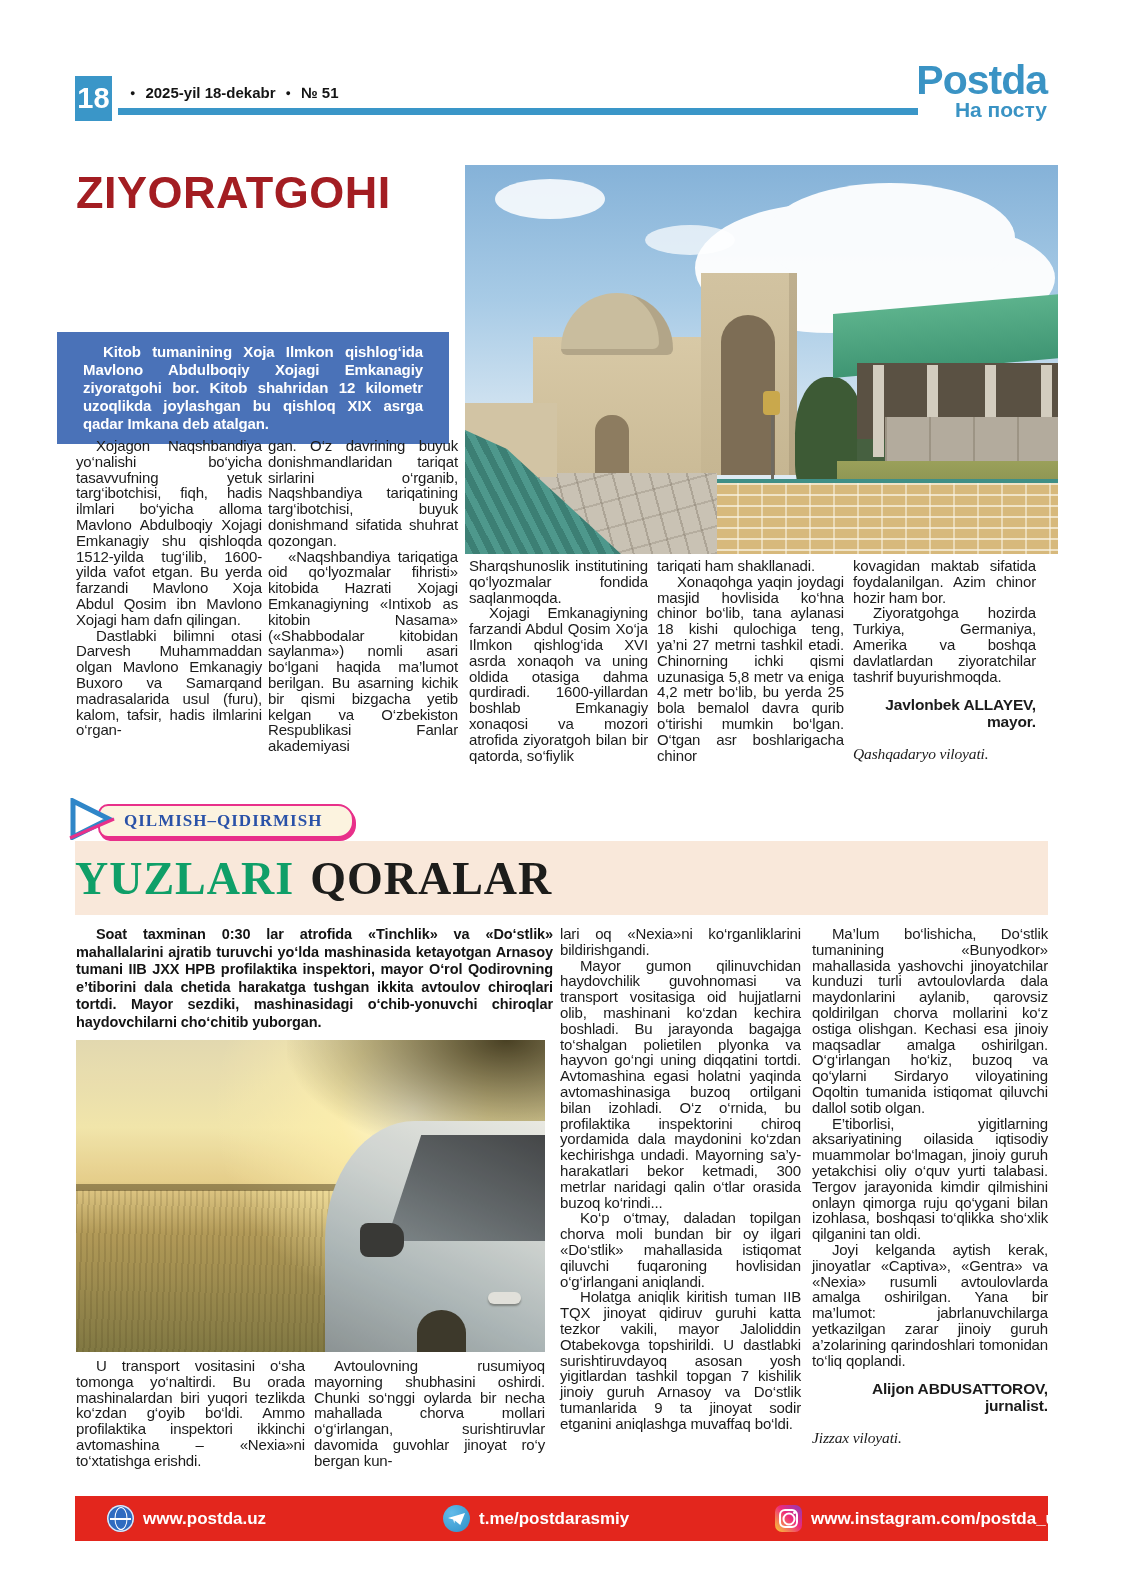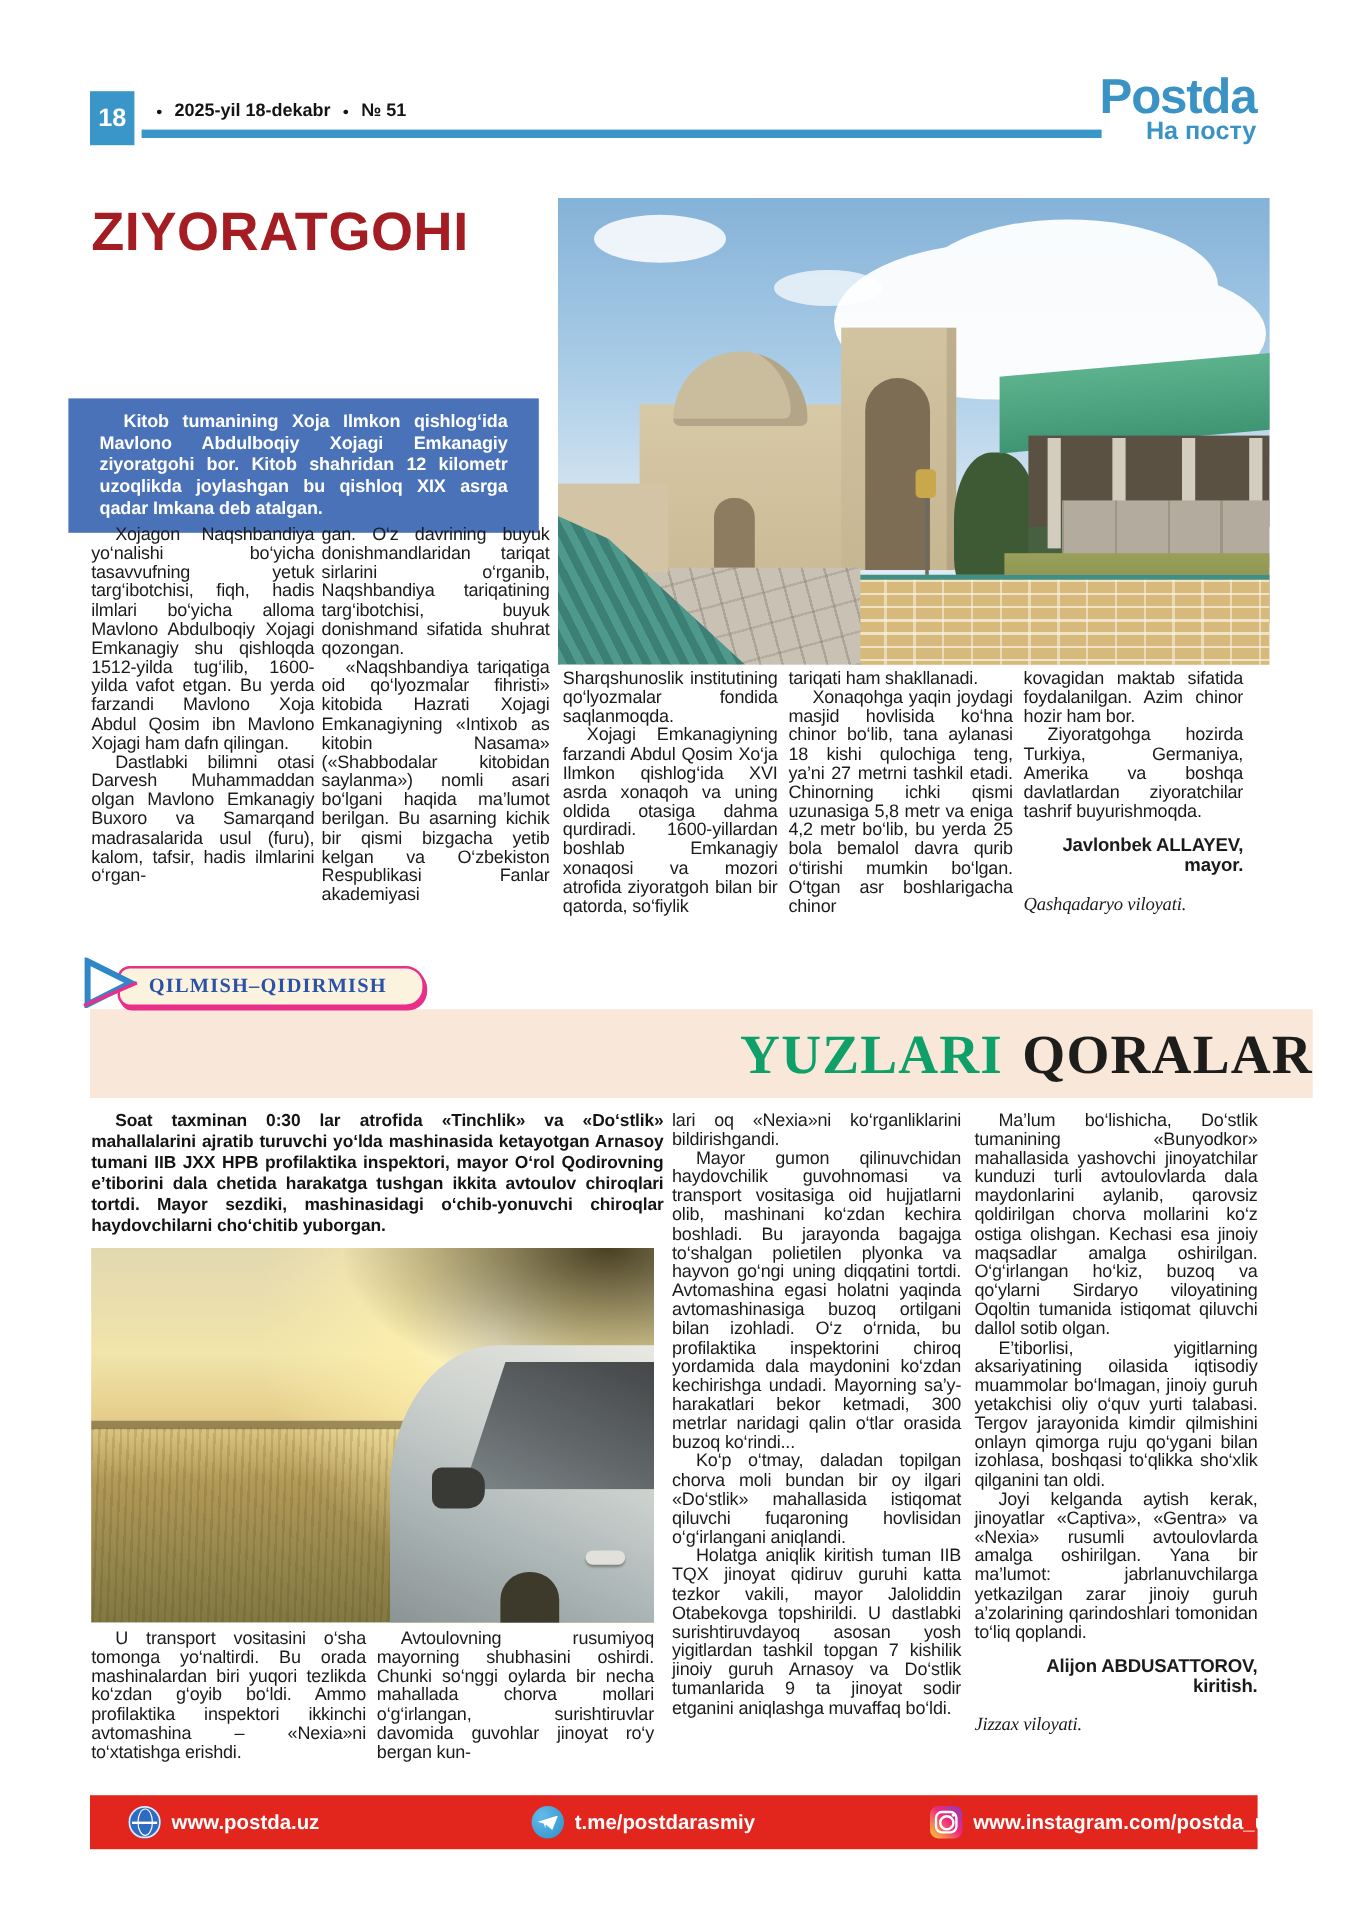--- a/index.html
+++ b/index.html
@@ -1,21 +1,21 @@
 <!DOCTYPE html>
 <html><head>
 <meta charset="utf-8">
 <style>
   html,body{margin:0;padding:0;background:#ffffff;}
   #page{position:relative;width:1123px;height:1588px;margin:0 auto;background:#fff;overflow:hidden;
         font-family:"Liberation Sans",sans-serif;color:#1b1b1b;}
 
   
   .numbox{position:absolute;left:75px;top:76px;width:37px;height:45px;background:#3a96c8;
-          color:#fff;font-weight:bold;font-size:21px;display:flex;align-items:center;justify-content:center;}
+          color:#fff;font-weight:bold;font-size:29px;display:flex;align-items:center;justify-content:center;}
   .meta{position:absolute;left:130px;top:84px;font-size:15px;font-weight:bold;color:#141414;
         display:flex;align-items:center;gap:10px;}
   .meta .dot{font-size:9px;color:#141414;}
   .hrule{position:absolute;left:118px;top:108px;width:800px;height:7px;background:#3a96c8;}
   .logo{position:absolute;right:76px;top:62px;text-align:right;color:#3a93c4;font-weight:bold;line-height:0.92;}
   .logo .main{display:block;font-size:41px;letter-spacing:-1px;}
   .logo .sub{display:block;font-size:21px;letter-spacing:0;}
 
   
   .badge{position:absolute;display:flex;align-items:center;z-index:4;}
@@ -79,21 +79,21 @@
                          repeating-linear-gradient(-15deg,rgba(120,110,95,.25) 0 2px,transparent 2px 26px);}
   .lwall{position:absolute;left:0;top:238px;width:92px;height:74px;background:#d2c4a4;}
   .lroof{position:absolute;left:0;top:230px;width:300px;height:159px;
          background:repeating-linear-gradient(63deg,#4e988c 0 7px,#3c7f74 7px 14px);
          clip-path:polygon(0 22%,14% 34%,52% 100%,0 100%);}
   .lamp{position:absolute;left:306px;top:238px;width:3px;height:80px;background:#6f6a60;}
   .lamphead{position:absolute;left:298px;top:226px;width:17px;height:24px;background:#c9a84c;border-radius:4px;}
 
   
   .peach{position:absolute;left:75px;top:841px;width:973px;height:74px;background:#f9e8da;
-         display:flex;align-items:center;justify-content:flex-end;padding-left:46px;}
+         display:flex;align-items:center;justify-content:flex-start;}
   .title2{margin:0;font-family:"Liberation Serif",serif;font-weight:bold;font-size:46px;letter-spacing:1px;}
   .t2a{color:#0f9f68;margin-right:16px;}
   .t2b{color:#1d1d1b;}
   .lead2{position:absolute;left:76px;top:926px;width:477px;font-weight:bold;font-size:14.5px;
          line-height:17.5px;text-align:justify;letter-spacing:-0.1px;color:#141414;}
   .lead2 p{margin:0;text-indent:20px;}
 
   
   .photo2{position:absolute;left:76px;top:1040px;width:469px;height:312px;overflow:hidden;
           background:linear-gradient(180deg,#dfd9b6 0%,#efe7b0 28%,#e2cd8c 45%,#a89252 62%,#6f6b3a 100%);}
@@ -261,21 +261,21 @@
     <p class="ind">Mayor gumon qilinuvchidan haydovchilik guvohnomasi va transport vositasiga oid hujjatlarni olib, mashinani ko‘zdan kechira boshladi. Bu jarayonda bagajga to‘shalgan polietilen plyonka va hayvon go‘ngi uning diqqatini tortdi. Avtomashina egasi holatni yaqinda avtomashinasiga buzoq ortilgani bilan izohladi. O‘z o‘rnida, bu profilaktika inspektorini chiroq yordamida dala maydonini ko‘zdan kechirishga undadi. Mayorning sa’y-harakatlari bekor ketmadi, 300 metrlar naridagi qalin o‘tlar orasida buzoq ko‘rindi...</p>
     <p class="ind">Ko‘p o‘tmay, daladan topilgan chorva moli bundan bir oy ilgari «Do‘stlik» mahallasida istiqomat qiluvchi fuqaroning hovlisidan o‘g‘irlangani aniqlandi.</p>
     <p class="ind">Holatga aniqlik kiritish tuman IIB TQX jinoyat qidiruv guruhi katta tezkor vakili, mayor Jaloliddin Otabekovga topshirildi. U dastlabki surishtiruvdayoq asosan yosh yigitlardan tashkil topgan 7 kishilik jinoiy guruh Arnasoy va Do‘stlik tumanlarida 9 ta jinoyat sodir etganini aniqlashga muvaffaq bo‘ldi.</p>
   </div>
   <div class="col col2x" style="left:812px;top:926px;width:236px;">
     <p class="ind">Ma’lum bo‘lishicha, Do‘stlik tumanining «Bunyodkor» mahallasida yashovchi jinoyatchilar kunduzi turli avtoulovlarda dala maydonlarini aylanib, qarovsiz qoldirilgan chorva mollarini ko‘z ostiga olishgan. Kechasi esa jinoiy maqsadlar amalga oshirilgan. O‘g‘irlangan ho‘kiz, buzoq va qo‘ylarni Sirdaryo viloyatining Oqoltin tumanida istiqomat qiluvchi dallol sotib olgan.</p>
     <p class="ind">E’tiborlisi, yigitlarning aksariyatining oilasida iqtisodiy muammolar bo‘lmagan, jinoiy guruh yetakchisi oliy o‘quv yurti talabasi. Tergov jarayonida kimdir qilmishini onlayn qimorga ruju qo‘ygani bilan izohlasa, boshqasi to‘qlikka sho‘xlik qilganini tan oldi.</p>
     <p class="ind">Joyi kelganda aytish kerak, jinoyatlar «Captiva», «Gentra» va «Nexia» rusumli avtoulovlarda amalga oshirilgan. Yana bir ma’lumot: jabrlanuvchilarga yetkazilgan zarar jinoiy guruh a’zolarining qarindoshlari tomonidan to‘liq qoplandi.</p>
     <div class="byline">
       <span>Alijon ABDUSATTOROV,</span><br>
-      <span>kiritish.</span>
+      <span>jurnalist.</span>
     </div>
     <div class="region">Jizzax viloyati.</div>
   </div>
 
   <div class="footer">
     <div class="flink f1">
       <span class="ic globe">
         <span class="g-lat"></span>
           <span class="g-lon"></span>
       </span>

